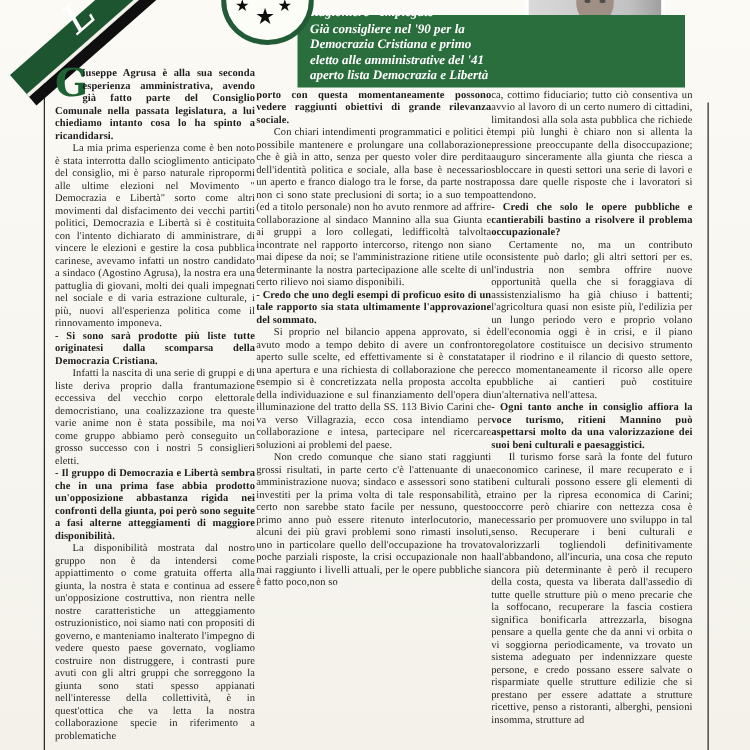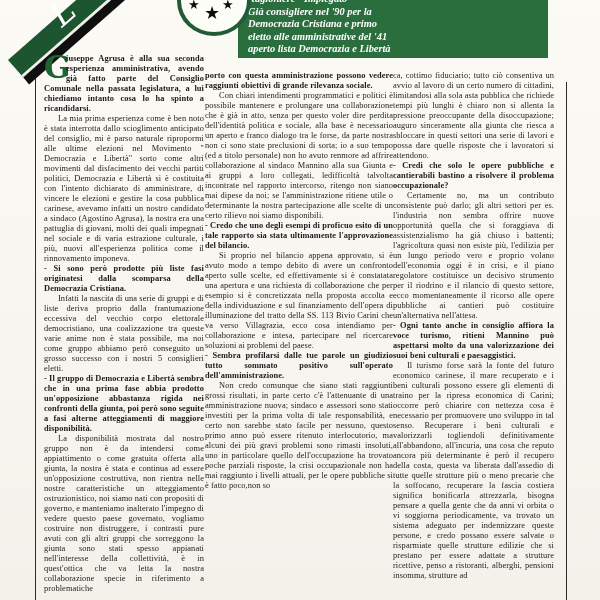--- a/index.html
+++ b/index.html
@@ -22,21 +22,21 @@
     position:absolute;left:177px;top:-34px;width:66px;height:62px;
     background:#fdfdf8;border:4px solid #215c36;border-radius:50%;z-index:3;
   }
   #emblem .st{position:absolute;color:#0d0d0d;line-height:1;}
   .st.s1{left:23px;top:34px;font-size:18px;}
   .st.s2{left:7px;top:28px;font-size:13px;}
   .st.s3{left:41px;top:28px;font-size:13px;}
 
   
   #header-box{
-    position:absolute;left:238px;top:0;width:310px;height:58px;
+    position:absolute;left:238px;top:12px;width:310px;height:58px;
     background:#2b6e3e;z-index:2;
   }
   #caption{
     position:absolute;left:10px;top:-7px;width:185px;
     color:#ffffff;font-style:italic;font-weight:bold;
     font-size:10.4px;line-height:12.6px;white-space:nowrap;
   }
   
   #photo-frame{
     position:absolute;left:420px;top:-14px;width:106px;height:64px;
@@ -105,31 +105,30 @@
     <path d="M49,24 Q53,26 57,24" stroke="#5a5048" stroke-width="1.2" fill="none"></path>
     <path d="M12,64 Q16,40 40,34 L53,31 L66,34 Q90,40 94,64 Z" fill="#181818"></path>
     <path d="M44,32 L53,31 L62,32 L58,46 L53,60 L48,46 Z" fill="#e8e8e8"></path>
     <path d="M50,33 L56,33 L55,48 L53,58 L51,48 Z" fill="#6f6f6f"></path>
   </svg>
 </div>
 
 <div class="col" id="col1">
     <div class="blk intro"><span class="dropcap">G</span>iuseppe Agrusa è alla sua seconda esperienza amministrativa, avendo già fatto parte del Consiglio Comunale nella passata legislatura, a lui chiediamo intanto cosa lo ha spinto a ricandidarsi.</div>
     <div class="blk a">La mia prima esperienza come è ben noto è stata interrotta dallo scioglimento anticipato del consiglio, mi è parso naturale ripropormi alle ultime elezioni nel Movimento " Democrazia e Libertà" sorto come altri movimenti dal disfacimento dei vecchi partiti politici, Democrazia e Libertà si è costituita con l'intento dichiarato di amministrare, di vincere le elezioni e gestire la cosa pubblica carinese, avevamo infatti un nostro candidato a sindaco (Agostino Agrusa), la nostra era una pattuglia di giovani, molti dei quali impegnati nel sociale e di varia estrazione culturale, i più, nuovi all'esperienza politica come il rinnovamento imponeva.</div>
-    <div class="blk q">- Si sono però prodotte più liste fasi originatesi dalla scomparsa della Democrazia Cristiana.</div>
+    <div class="blk q">- Si sono sarà prodotte più liste tutte originatesi dalla scomparsa della Democrazia Cristiana.</div>
     <div class="blk a">Infatti la nascita di una serie di gruppi e di liste deriva proprio dalla frantumazione eccessiva del vecchio corpo elettorale democristiano, una coalizzazione tra queste varie anime non è stata possibile, ma noi come gruppo abbiamo però conseguito un grosso successo con i nostri 5 consiglieri eletti.</div>
     <div class="blk q">- Il gruppo di Democrazia e Libertà sembra che in una prima fase abbia prodotto un'opposizione abbastanza rigida nei confronti della giunta, poi però sono seguite a fasi alterne atteggiamenti di maggiore disponibilità.</div>
     <div class="blk a">La disponibilità mostrata dal nostro gruppo non è da intendersi come appiattimento o come gratuita offerta alla giunta, la nostra è stata e continua ad essere un'opposizione costruttiva, non rientra nelle nostre caratteristiche un atteggiamento ostruzionistico, noi siamo nati con propositi di governo, e manteniamo inalterato l'impegno di vedere questo paese governato, vogliamo costruire non distruggere, i contrasti pure avuti con gli altri gruppi che sorreggono la giunta sono stati spesso appianati nell'interesse della collettività, è in quest'ottica che va letta la nostra collaborazione specie in riferimento a problematiche</div>
   </div>
 <div class="col" id="col2">
-    <div class="blk contq">porto con questa amministrazione possono vedere raggiunti obiettivi di grande rilevanza sociale.</div>
+    <div class="blk contq">porto con questa momentaneamente possono vedere raggiunti obiettivi di grande rilevanza sociale.</div>
     <div class="blk a">Con chiari intendimenti programmatici e politici è possibile mantenere e prolungare una collaborazione che è già in atto, senza per questo voler dire perdita dell'identità politica e sociale, alla base è necessario un aperto e franco dialogo tra le forse, da parte nostra non ci sono state preclusioni di sorta; io a suo tempo (ed a titolo personale) non ho avuto renmore ad affrire collaborazione al sindaco Mannino alla sua Giunta e ai gruppi a loro collegati, ledifficoltà talvolta incontrate nel rapporto intercorso, ritengo non siano mai dipese da noi; se l'amministrazione ritiene utile o determinante la nostra partecipazione alle scelte di un certo rilievo noi siamo disponibili.</div>
-    <div class="blk q">- Credo che uno degli esempi di proficuo esito di un tale rapporto sia stata ultimamente l'approvazione del bilancio.</div>
+    <div class="blk q">- Credo che uno degli esempi di proficuo esito di un tale rapporto sia stata ultimamente l'approvazione del sommato.</div>
     <div class="blk a">Si proprio nel bilancio appena approvato, si è avuto modo a tempo debito di avere un confronto aperto sulle scelte, ed effettivamente si è constatata una apertura e una richiesta di collaborazione che per esempio si è concretizzata nella proposta accolta e della individuazione e sul finanziamento dell'opera di illuminazione del tratto della SS. 113 Bivio Carini che va verso Villagrazia, ecco cosa intendiamo per collaborazione e intesa, partecipare nel ricercare soluzioni ai problemi del paese.</div>
-    <div class="blk q">- Sembra profilarsi dalle tue parole un giudizio tutto sommato positivo sull'operato dell'amministrazione.</div>
     <div class="blk a">Non credo comunque che siano stati raggiunti grossi risultati, in parte certo c'è l'attenuante di una amministrazione nuova; sindaco e assessori sono stati investiti per la prima volta di tale responsabilità, e certo non sarebbe stato facile per nessuno, questo primo anno può essere ritenuto interlocutorio, ma alcuni dei più gravi problemi sono rimasti insoluti, uno in particolare quello dell'occupazione ha trovato poche parziali risposte, la crisi occupazionale non ha mai raggiunto i livelli attuali, per le opere pubbliche si è fatto poco,non so</div>
   </div>
 <div class="col" id="col3">
     <div class="blk cont">ca, cottimo fiduciario; tutto ciò consentiva un avvio al lavoro di un certo numero di cittadini, limitandosi alla sola asta pubblica che richiede tempi più lunghi è chiaro non si allenta la pressione preoccupante della disoccupazione; auguro sinceramente alla giunta che riesca a sbloccare in questi settori una serie di lavori e possa dare quelle risposte che i lavoratori si attendono.</div>
     <div class="blk q">- Credi che solo le opere pubbliche e cantierabili bastino a risolvere il problema occupazionale?</div>
     <div class="blk a">Certamente no, ma un contributo consistente può darlo; gli altri settori per es. l'industria non sembra offrire nuove opportunità quella che si foraggiava di assistenzialismo ha già chiuso i battenti; l'agricoltura quasi non esiste più, l'edilizia per un lungo periodo vero e proprio volano dell'economia oggi è in crisi, e il piano regolatore costituisce un decisivo strumento per il riodrino e il rilancio di questo settore, ecco momentaneamente il ricorso alle opere pubbliche ai cantieri può costituire un'alternativa nell'attesa.</div>
     <div class="blk q">- Ogni tanto anche in consiglio affiora la voce turismo, ritieni Mannino può aspettarsi molto da una valorizzazione dei suoi beni culturali e paesaggistici.</div>
     <div class="blk a">Il turismo forse sarà la fonte del futuro economico carinese, il mare recuperato e i beni culturali possono essere gli elementi di traino per la ripresa economica di Carini; occorre però chiarire con nettezza cosa è necessario per promuovere uno sviluppo in tal senso. Recuperare i beni culturali e valorizzarli togliendoli definitivamente all'abbandono, all'incuria,  una cosa che reputo ancora più determinante è però il recupero della costa, questa va liberata dall'assedio di tutte quelle strutture più o meno precarie che la soffocano, recuperare la fascia costiera significa bonificarla attrezzarla, bisogna pensare a quella gente che da anni vi orbita o vi soggiorna periodicamente, va trovato un sistema adeguato per indennizzare queste persone, e credo possano essere salvate o risparmiate quelle strutture edilizie che si prestano per essere adattate a strutture ricettive, penso a ristoranti, alberghi, pensioni insomma, strutture ad</div>
   </div>
 

